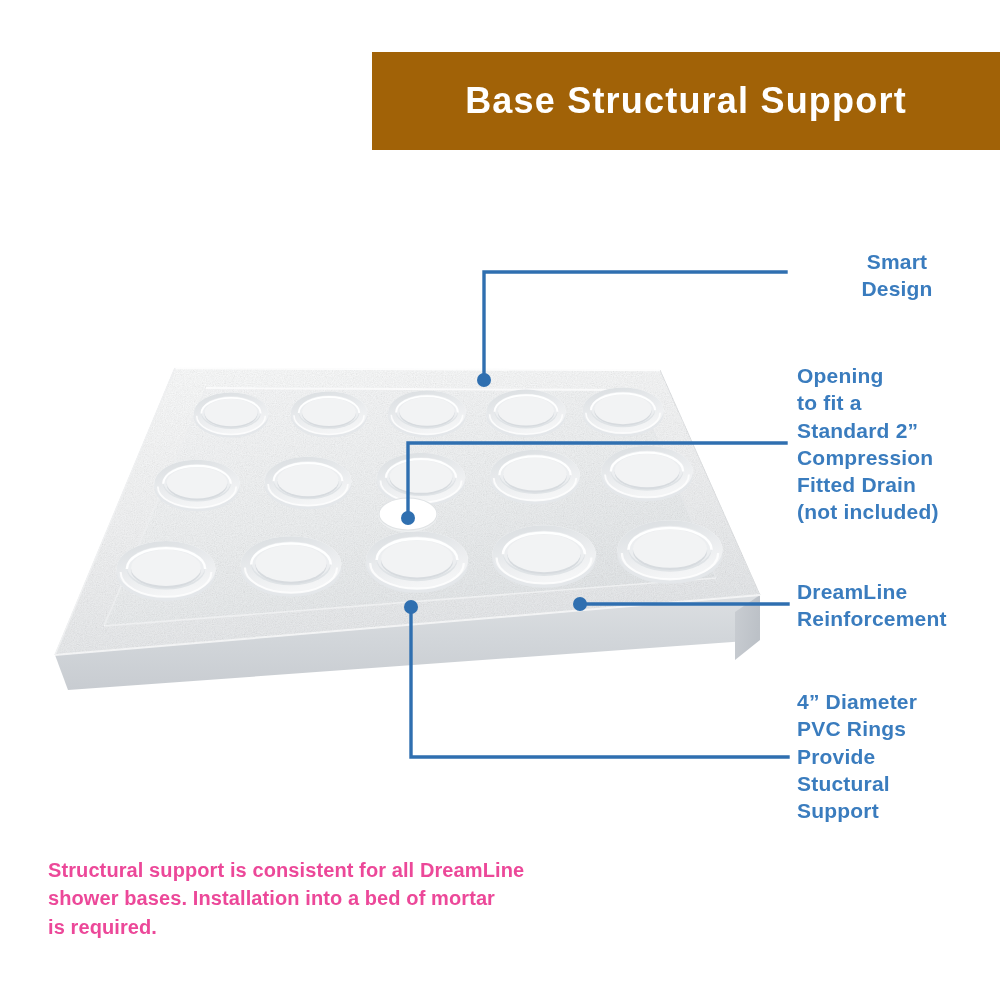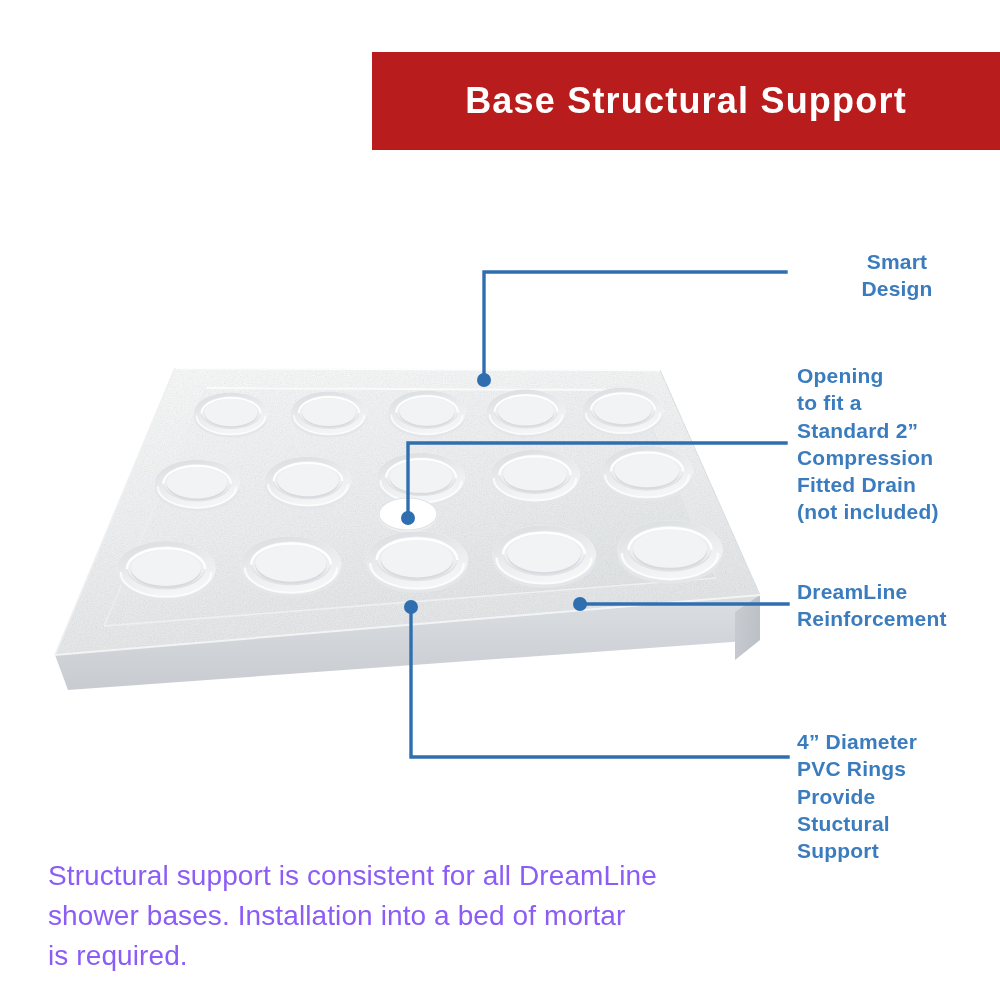--- a/index.html
+++ b/index.html
@@ -19,21 +19,21 @@
     overflow: hidden;
   }
 
   
   #header-banner {
     position: absolute;
     left: 372px;
     top: 52px;
     width: 628px;
     height: 98px;
-    background: #b91c1c;
+    background: #a16207;
     display: flex;
     align-items: center;
     justify-content: center;
   }
   #header-title {
     color: #ffffff;
     font-size: 36px;
     font-weight: bold;
     letter-spacing: 1.2px;
     white-space: nowrap;
@@ -57,40 +57,40 @@
     font-size: 21px;
     font-weight: bold;
     line-height: 1.30;
     letter-spacing: 0.2px;
     font-family: "Liberation Sans", sans-serif;
     white-space: pre-line;
   }
   #callout-smart-design     { left: 797px; top: 248px;  width: 200px; text-align: center; }
   #callout-drain-opening    { left: 797px; top: 362px;  width: 205px; }
   #callout-fiberglass       { left: 797px; top: 578px;  width: 200px; }
-  #callout-pvc-rings        { left: 797px; top: 688px;  width: 200px; margin-top: 40px; }
+  #callout-pvc-rings        { left: 797px; top: 688px;  width: 200px; }
 
   
   #leader-lines {
     position: absolute;
     left: 0; top: 0;
     width: 1000px;
     height: 1000px;
     pointer-events: none;
   }
 
   
   #footer-note {
     position: absolute;
     left: 48px;
     top: 856px;
     width: 640px;
-    color: #8b5cf6;
-    font-size: 28px;
-    font-weight: normal;
+    color: #ec4899;
+    font-size: 20px;
+    font-weight: bold;
     line-height: 1.42;
     letter-spacing: 0.1px;
     font-family: "Liberation Sans", sans-serif;
     white-space: pre-line;
   }
 </style>
 </head>
 <body>
 
 <div id="page">

